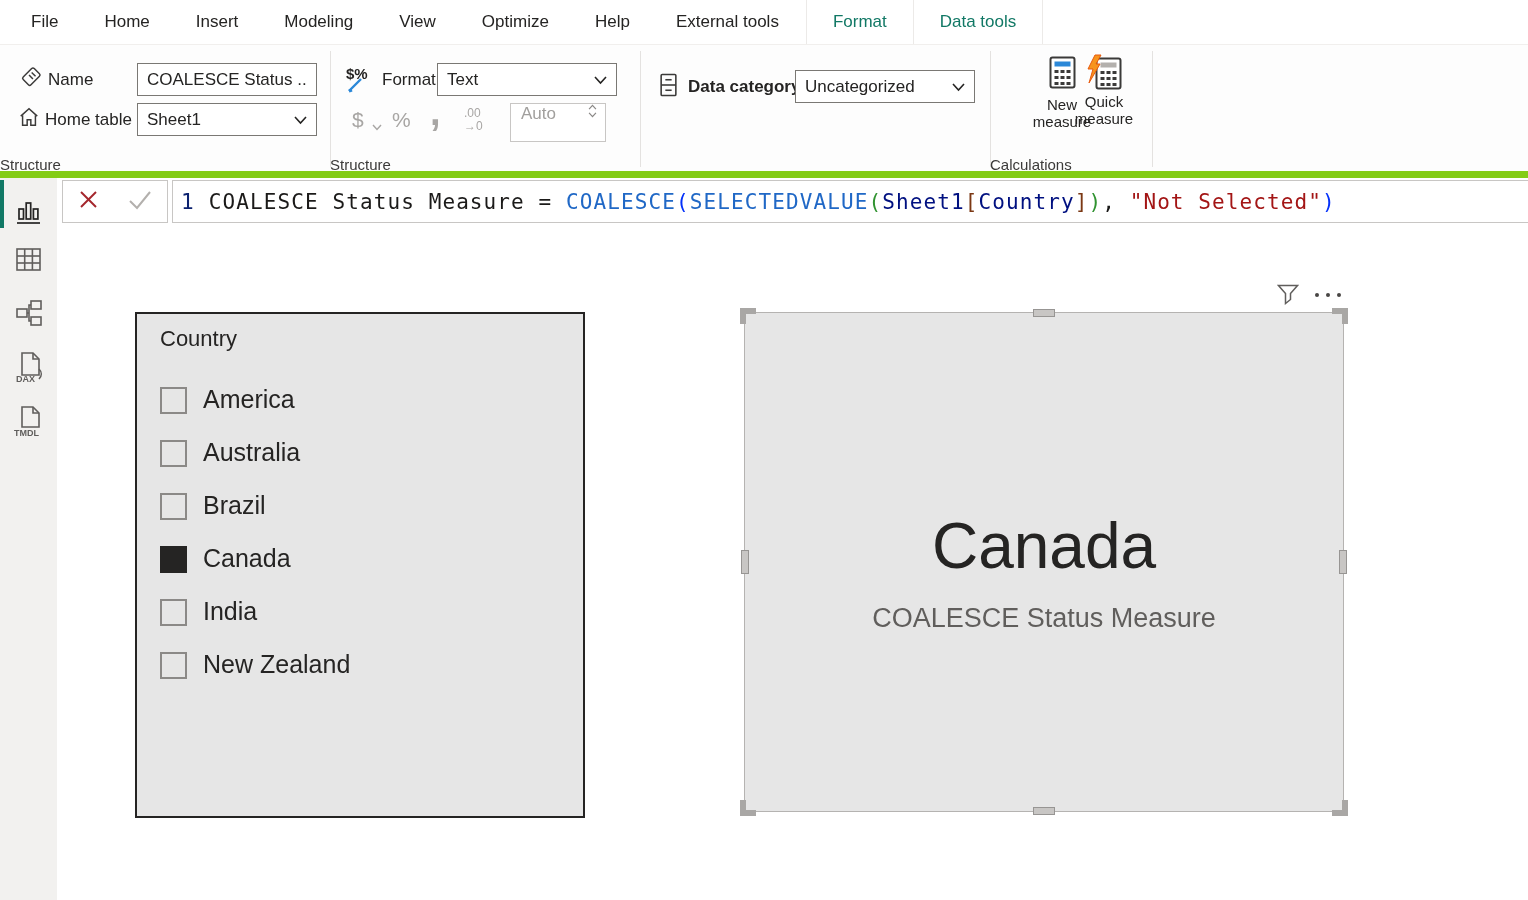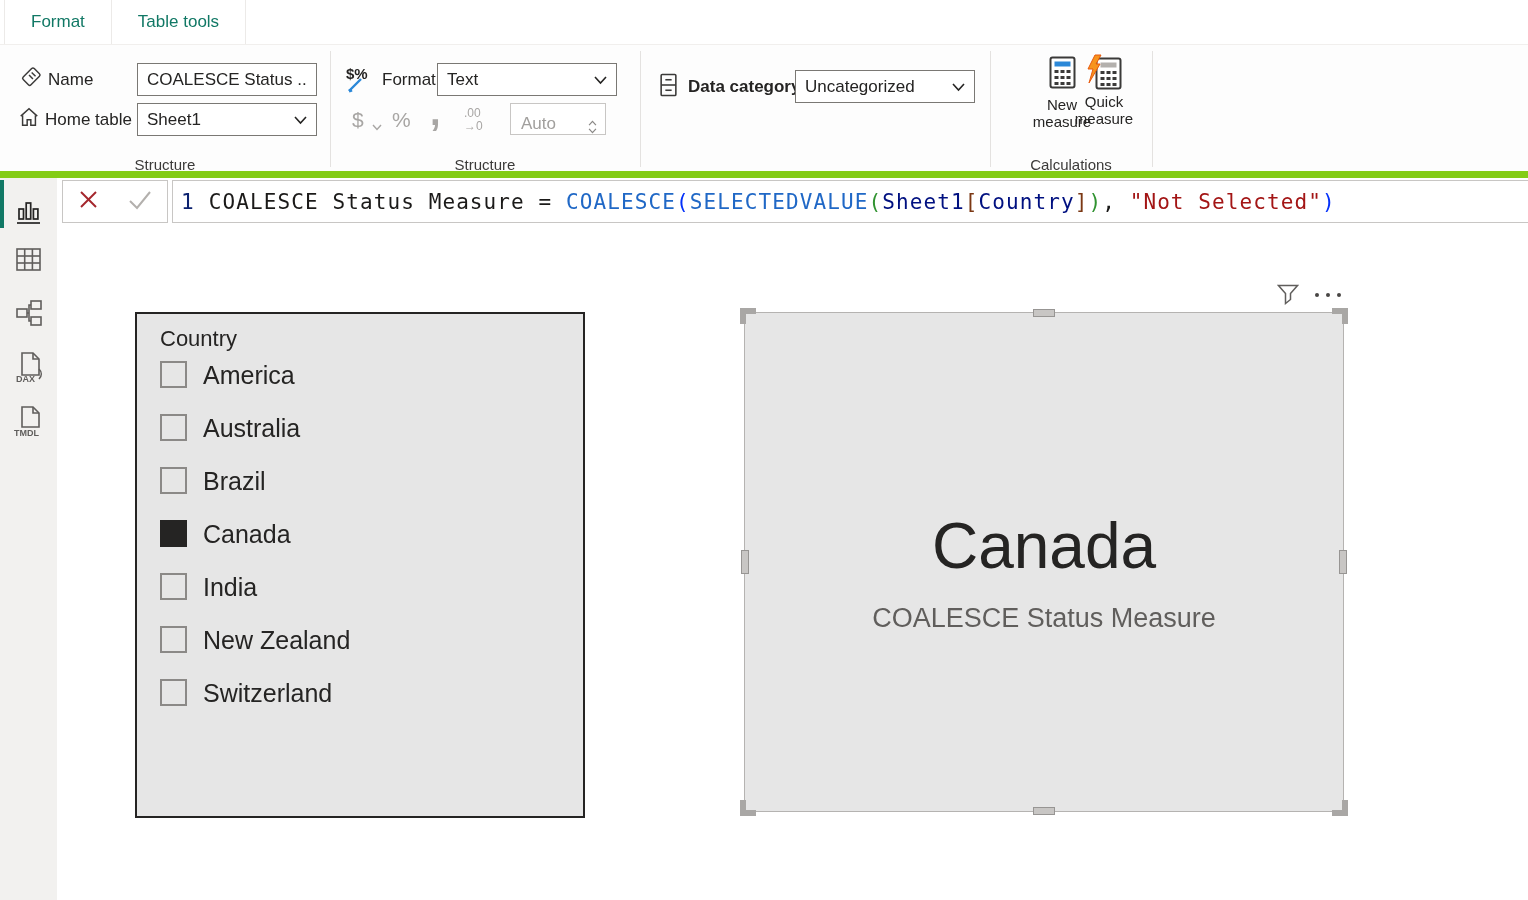--- a/index.html
+++ b/index.html
@@ -16,35 +16,35 @@
   .ctx-tabs{display:flex;margin-left:4px;}
   .ctx-tab{position:relative;padding:0 26px;display:flex;align-items:center;font-size:17px;
            color:var(--accent);border-left:1px solid #eceae8;background:#fff;}
   .ctx-tab:last-child{border-right:1px solid #eceae8;}
   .ctx-tab.active{font-weight:700;}
   .ctx-tab.active::after{content:"";position:absolute;left:13px;right:13px;bottom:0;height:4px;background:var(--accent);}
 
   
   .ribbon{position:absolute;top:45px;left:0;right:0;height:133px;background:#fdfdfd;border-bottom:7px solid #84cc16;}
   .ribbon .vsep{position:absolute;top:6px;height:116px;width:1px;background:#e4e2e0;}
-  .grp-label{position:absolute;top:111px;text-align:center;font-size:15px;color:#3b3a39;}
+  .grp-label{position:absolute;top:111px;font-size:15px;color:#3b3a39;}
   .rb-lbl{position:absolute;font-size:17px;line-height:33px;color:var(--ink);}
   .rb-box{position:absolute;height:33px;background:#fff;border:1px solid #7a7874;display:flex;
           align-items:center;padding:0 9px;font-size:17px;}
   .rb-box .chev{margin-left:auto;}
   .rb-input{position:absolute;height:33px;background:#fff;border:1px solid #7a7874;padding:0 9px;
             font-size:17px;font-family:"Liberation Sans",sans-serif;color:var(--ink);}
   .icon-abs{position:absolute;color:#3b3a39;}
   .grayed{color:var(--grayed);}
   .g-dollar{position:absolute;font-size:21px;line-height:33px;}
   .g-pct{position:absolute;font-size:21px;line-height:33px;}
   .g-comma{position:absolute;font-size:38px;line-height:38px;font-weight:700;}
   .dec-icon{position:absolute;width:32px;height:33px;font-size:12px;line-height:13px;text-align:left;padding-top:4px;margin-left:12px;}
-  .auto-box{position:absolute;height:32px;border:1px solid #c8c6c4;background:#fff;color:#a19f9d;
-            display:flex;align-items:flex-end;padding:0 10px;font-size:17px;gap:32px;}
+  .auto-box{position:absolute;height:39px;border:1px solid #c8c6c4;background:#fff;color:#a19f9d;
+            display:flex;align-items:flex-start;padding:0 10px;font-size:17px;gap:32px;}
   .spinner{margin-left:auto;display:flex;flex-direction:column;gap:2px;color:#8a8886;}
   .fmt-icon{position:absolute;width:32px;height:30px;}
   .fmt-sp{position:absolute;left:0;top:-2px;font-size:15px;font-weight:700;color:var(--ink);}
   .fmt-pencil{position:absolute;left:1px;top:10px;}
   .rb-btn{position:absolute;display:flex;flex-direction:column;align-items:center;cursor:default;}
   .rb-btn .lbl{font-size:15px;line-height:17px;text-align:center;color:var(--ink);margin-top:3px;}
   .qm-wrap{position:relative;width:34px;height:34px;}
   .qm-wrap svg{position:absolute;}
 
   
@@ -63,21 +63,21 @@
   .rail-item.active{color:#252423;}
 
   
   .canvas{position:absolute;left:57px;top:224px;right:0;bottom:0;background:#fff;}
 
   
   .slicer{position:absolute;left:78px;top:88px;width:450px;height:506px;background:#e6e6e6;
           border:2px solid #252423;}
   .slicer-title{margin:12px 0 0 23px;font-size:22px;color:var(--ink);}
   .slicer-items{margin-top:9px;}
-  .slicer-item{height:53px;display:flex;align-items:flex-start;padding-left:23px;font-size:25px;color:var(--ink);}
+  .slicer-item{height:53px;display:flex;align-items:flex-end;padding-left:23px;font-size:25px;color:var(--ink);}
   .checkbox{width:27px;height:27px;border:2px solid #8b8987;margin-right:16px;flex:none;}
   .checkbox.checked{background:#252423;border-color:#252423;}
 
   
   .card-visual{position:absolute;left:687px;top:88px;width:600px;height:500px;background:#e6e6e6;
                border:1px solid #b5b3b1;}
   .card-value{position:absolute;left:0;right:0;top:196px;text-align:center;font-size:64px;color:var(--ink);}
   .card-label{position:absolute;left:0;right:0;top:290px;text-align:center;font-size:27px;color:var(--gray);}
   .h-corner{position:absolute;width:16px;height:16px;}
   .h-tl{left:-5px;top:-5px;border-top:6px solid #a9a7a5;border-left:6px solid #a9a7a5;}
@@ -93,23 +93,33 @@
   .visual-funnel{position:absolute;left:1220px;top:60px;color:var(--gray);}
   .more-options{position:absolute;left:1258px;top:69px;display:flex;gap:7px;}
   .more-options i{width:4px;height:4px;border-radius:50%;background:#484644;}
 </style>
 </head>
 <body>
 
 <div class="app">
 
   <header class="menubar">
+    <nav class="menu-items">
+        <div class="menu-item">File</div>
+        <div class="menu-item">Home</div>
+        <div class="menu-item">Insert</div>
+        <div class="menu-item">Modeling</div>
+        <div class="menu-item">View</div>
+        <div class="menu-item">Optimize</div>
+        <div class="menu-item">Help</div>
+        <div class="menu-item">External tools</div>
+      </nav>
     <nav class="ctx-tabs">
         <div class="ctx-tab">Format</div>
-        <div class="ctx-tab">Table tools</div>
+        <div class="ctx-tab">Data tools</div>
       </nav>
   </header>
 
   <section class="ribbon">
 
     <span class="icon-abs" style="left:20px;top:21px;">
       <svg width="22" height="22" viewBox="0 0 24 24" fill="none" stroke="currentColor" stroke-width="1.6">
         <g transform="rotate(45 12 12)">
             <rect x="6" y="3" width="12" height="17" rx="2"></rect>
         <line x1="9" y1="8" x2="15" y2="8"></line>
@@ -342,24 +352,20 @@
             <span>Canada</span>
           </div>
           <div class="slicer-item">
             <span class="checkbox"></span>
             <span>India</span>
           </div>
           <div class="slicer-item">
             <span class="checkbox"></span>
             <span>New Zealand</span>
           </div>
-          <div class="slicer-item">
-            <span class="checkbox"></span>
-            <span>Switzerland</span>
-          </div>
         </div>
     </div>
 
     <span class="visual-funnel">
       <svg width="22" height="21" viewBox="0 0 22 21" fill="none" stroke="currentColor" stroke-width="1.5">
         <path d="M1.5 1.5 H20.5 L13.5 9.5 V15.5 L8.5 19.5 V9.5 Z"></path>
       </svg>
     </span>
     <span class="more-options">
       <i></i>

